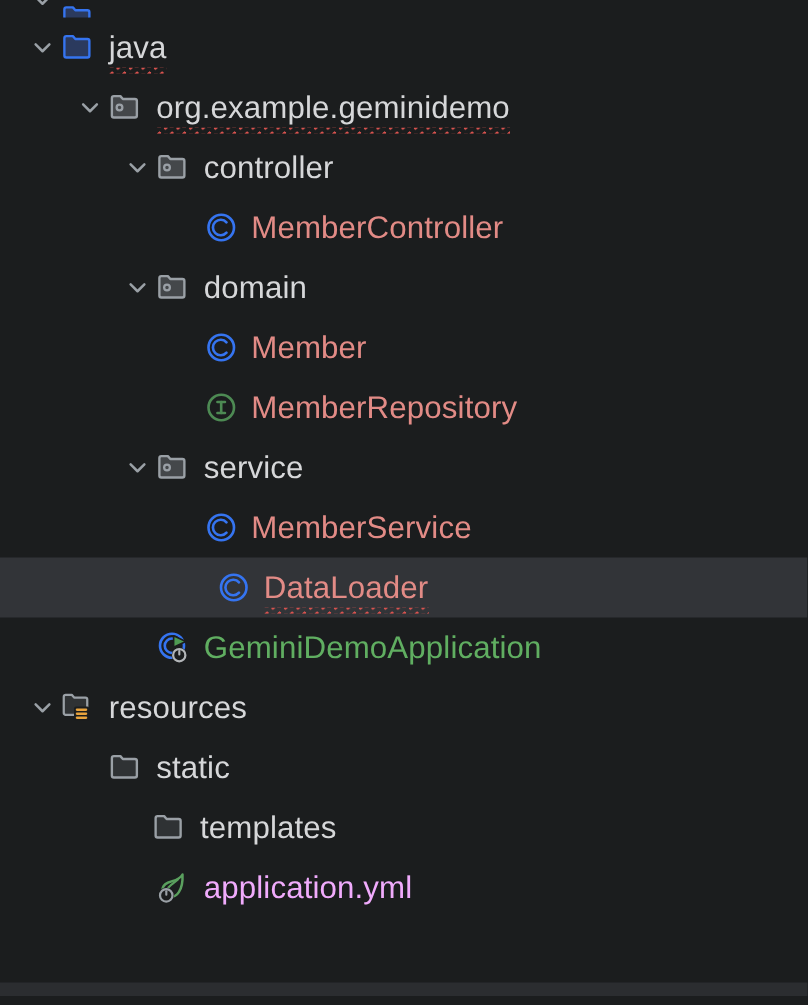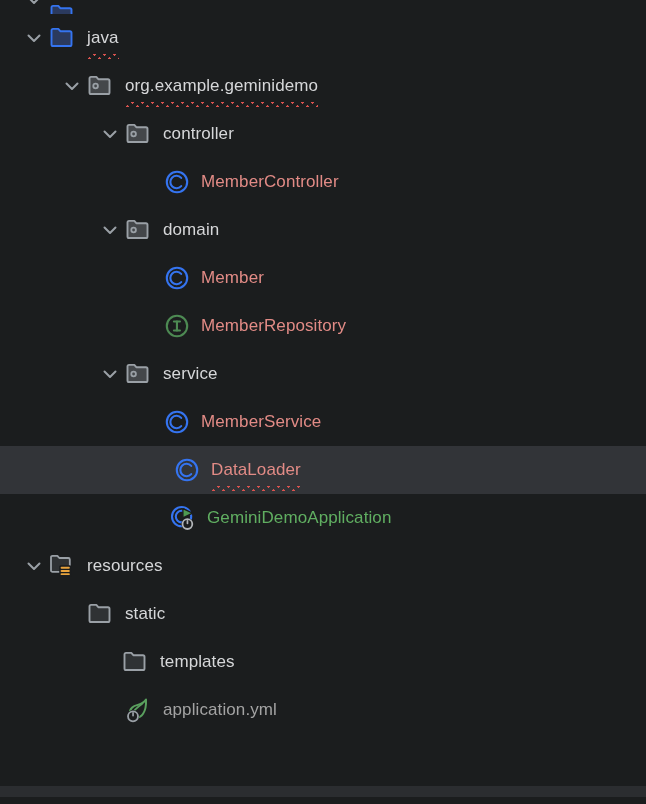--- a/index.html
+++ b/index.html
@@ -66,31 +66,31 @@
     height: 30px;
     margin-right: 9px;
     position: relative;
     display: inline-flex;
     align-items: center;
     justify-content: center;
   }
   .icon svg { display: block; }
 
   .label {
-    font-size: 17px;
+    font-size: 25px;
     line-height: 28px;
     letter-spacing: 0.1px;
     color: #d6d7d9;
     position: relative;
     display: inline-block;
     padding-bottom: 1px;
   }
   .label.c-class   { color: #e28b86; }
   .label.c-run     { color: #60ae61; }
-  .label.c-file    { color: #a3a3a3; }
+  .label.c-file    { color: #f0abfc; }
   .label.c-plain   { color: #d6d7d9; }
 
   
   .squiggle::after {
     content: "";
     position: absolute;
     left: 0;
     right: 0;
     bottom: -6px;
     height: 5px;
@@ -268,21 +268,21 @@
       <span class="indent" style="width: 96px;"></span>
       <span class="chev-spacer"></span>
       <span class="icon">
         <svg width="30" height="30" viewBox="0 0 30 30">
           <circle cx="15" cy="15" r="10.2" fill="none" stroke="#3574f0" stroke-width="2.1"></circle>
           <path d="M19.2 10.9 A6.2 6.2 0 1 0 19.2 19.1" fill="none" stroke="#3574f0" stroke-width="2.1" stroke-linecap="round"></path>
         </svg>
       </span>
       <span class="label c-class squiggle">DataLoader</span>
     </div>
-    <div class="row" style="background: transparent; padding-left: 44px;">
+    <div class="row" style="background: transparent;">
       <span class="indent" style="width: 96px;"></span>
       <span class="chev-spacer"></span>
       <span class="icon">
         <svg width="30" height="30" viewBox="0 0 30 30">
           <circle cx="13.6" cy="13.6" r="9.6" fill="none" stroke="#3574f0" stroke-width="2.1"></circle>
           <path d="M17.8 9.6 A5.8 5.8 0 1 0 17.8 17.6" fill="none" stroke="#3574f0" stroke-width="2.1" stroke-linecap="round"></path>
           <path d="M14.9 5.6 L24.6 10.2 L14.9 14.8 Z" fill="#4f9b52" stroke="#1b1d1e" stroke-width="1.3" stroke-linejoin="round"></path>
           <circle cx="19.4" cy="21.1" r="6.1" fill="#1b1d1e"></circle>
           <circle cx="19.4" cy="21.1" r="4.9" fill="none" stroke="#b2b5b8" stroke-width="1.8"></circle>
           <rect x="18.6" y="16.9" width="1.7" height="4.4" rx="0.8" fill="#b2b5b8"></rect>

